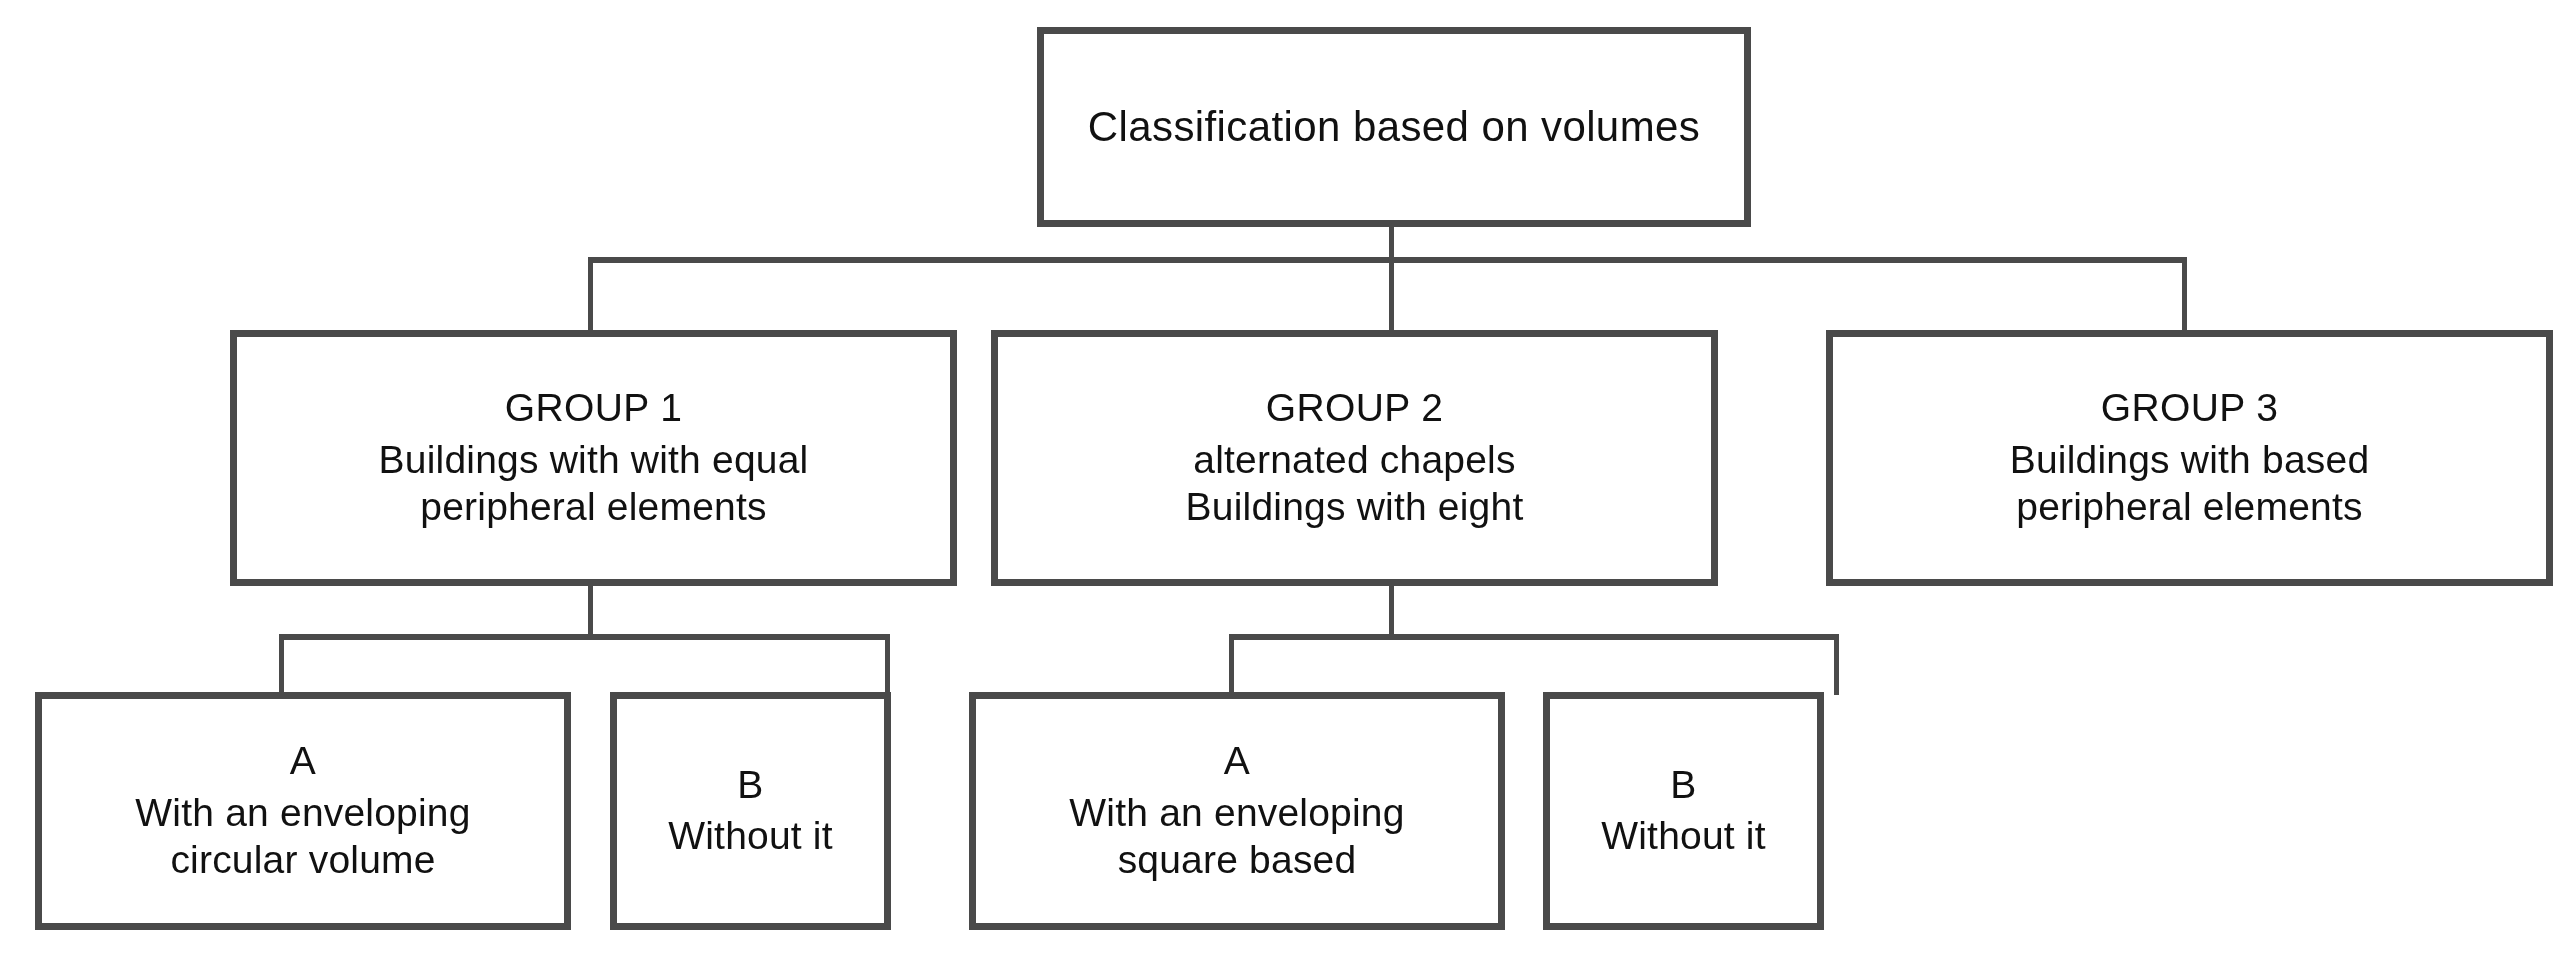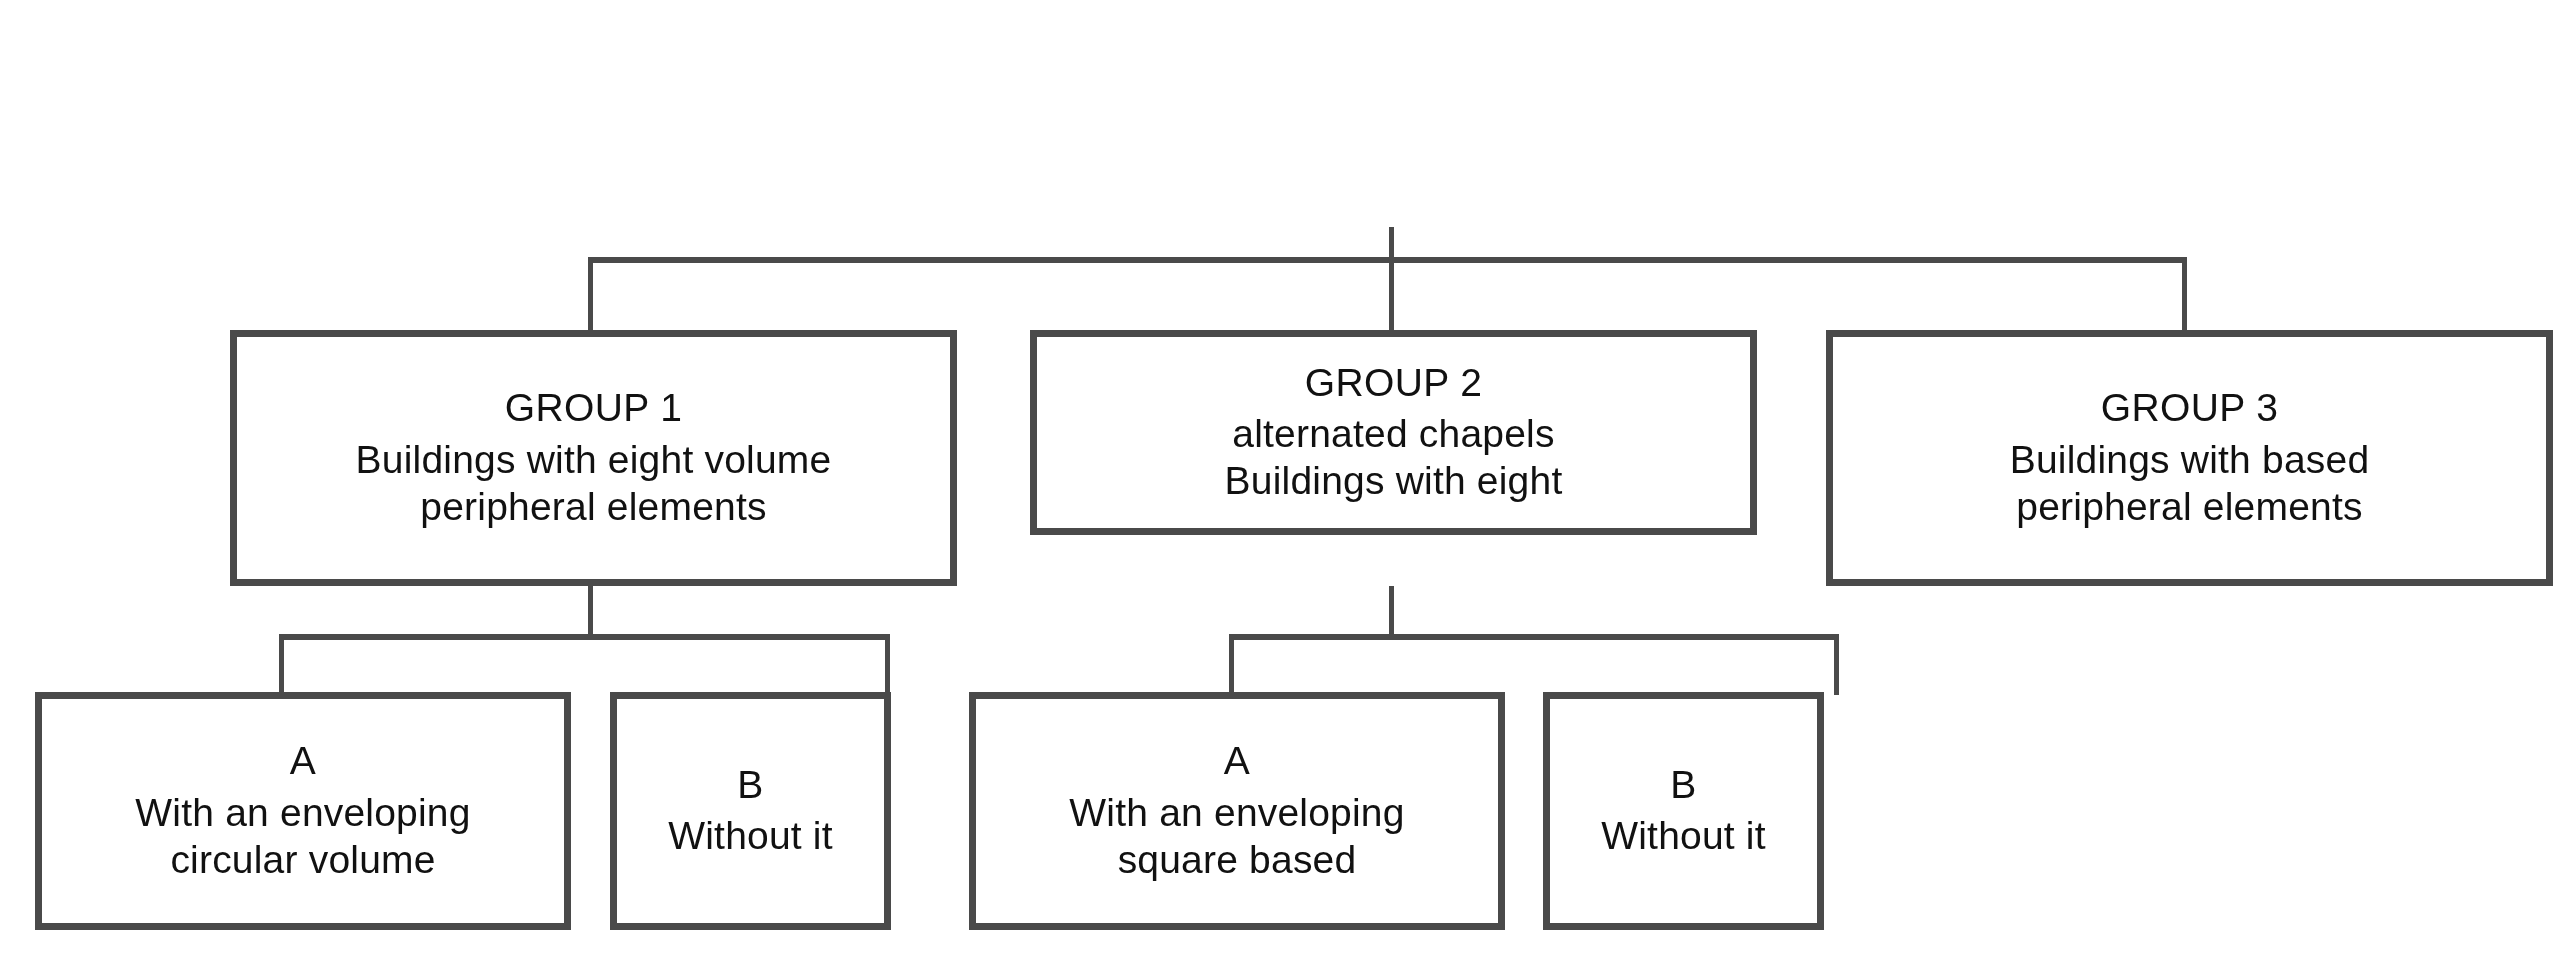--- a/index.html
+++ b/index.html
@@ -77,28 +77,31 @@
   <div class="edge v thick" style="left:588px; top:586px; width:4.7px; height:52px;"></div>
   <div class="edge h thick" style="left:279px; top:634px; width:610px; height:5.5px;"></div>
   <div class="edge v thick" style="left:279px; top:634px; width:4.7px; height:61px;"></div>
   <div class="edge v thick" style="left:885px; top:634px; width:4.7px; height:61px;"></div>
 
   <div class="edge v thick" style="left:1389px; top:586px; width:4.7px; height:52px;"></div>
   <div class="edge h thick" style="left:1229px; top:634px; width:610px; height:5.5px;"></div>
   <div class="edge v thick" style="left:1229px; top:634px; width:4.7px; height:61px;"></div>
   <div class="edge v thick" style="left:1834px; top:634px; width:4.7px; height:61px;"></div>
 
+  <div class="node root" style="left:1037px; top:27px; width:714px; height:200px;">
+    <div class="title">Classification based on volumes</div>
+  </div>
 
   <div class="node group" style="left:230px; top:330px; width:727px; height:256px;">
     <div class="title">GROUP 1</div>
-    <div class="desc">Buildings with eight volume</div>
+    <div class="desc">Buildings with with equal</div>
     <div class="desc">peripheral elements</div>
   </div>
 
-  <div class="node group" style="left:1030px; top:330px; width:727px; height:205px;">
+  <div class="node group" style="left:991px; top:330px; width:727px; height:256px;">
     <div class="title">GROUP 2</div>
     <div class="desc">alternated chapels</div>
     <div class="desc">Buildings with eight</div>
   </div>
 
   <div class="node group" style="left:1826px; top:330px; width:727px; height:256px;">
     <div class="title">GROUP 3</div>
     <div class="desc">Buildings with based</div>
     <div class="desc">peripheral elements</div>
   </div>

